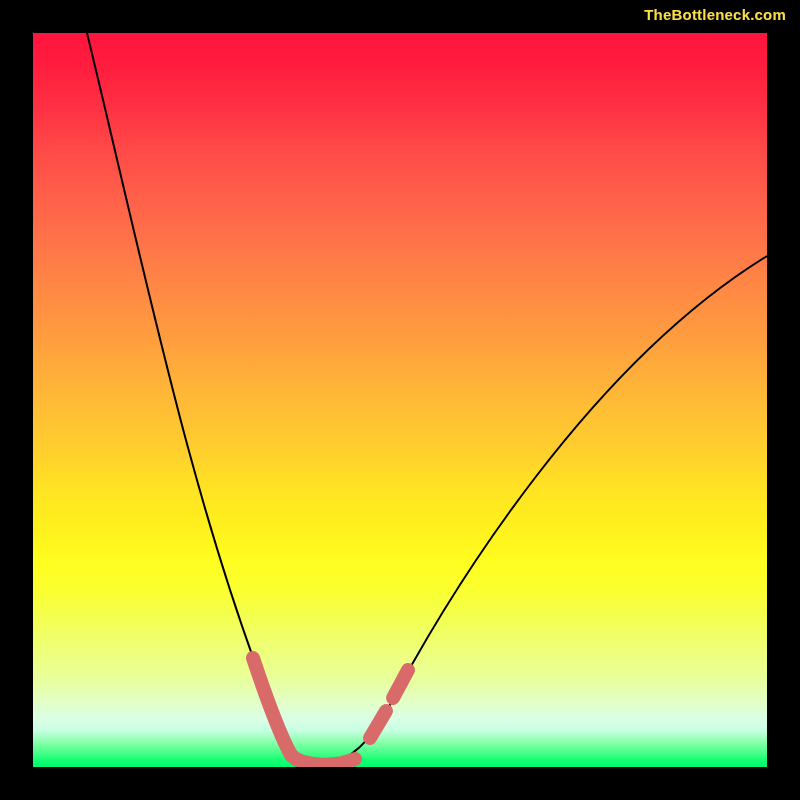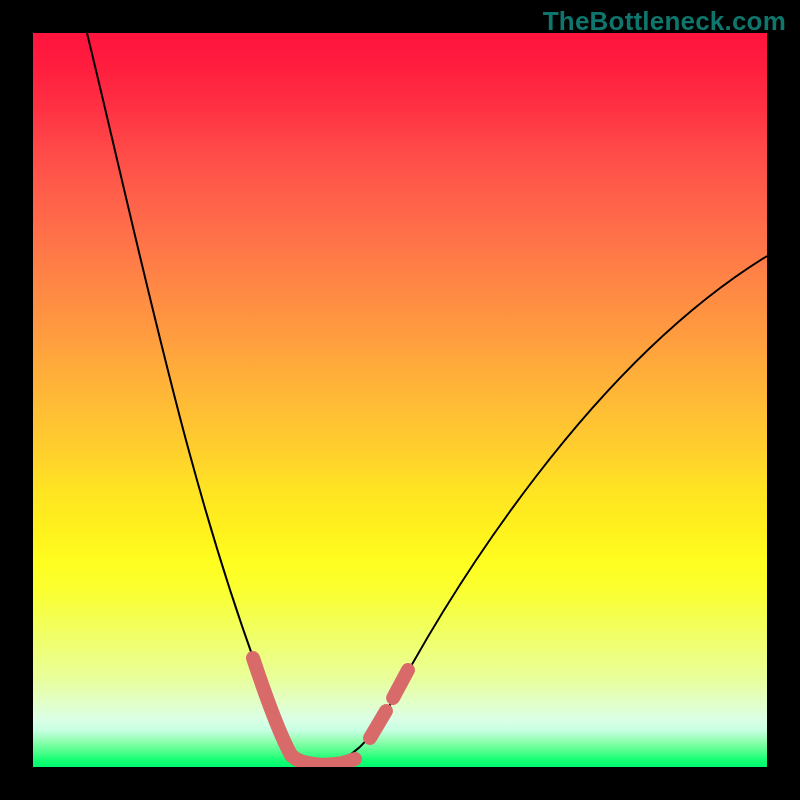--- a/index.html
+++ b/index.html
@@ -59,23 +59,23 @@
       #8effaf 96.5%,
       #4cff8a 98%,
       #16ff74 99%,
       #00fa6e 100%
     );
   }
   .watermark {
     position: absolute;
     right: 14px;
     top: 6px;
-    font-size: 26px;
+    font-size: 15px;
     font-weight: 600;
-    color: #0f766e;
+    color: #fde047;
     letter-spacing: 0.2px;
     user-select: none;
   }
   svg.curves {
     position: absolute;
     left: 0;
     top: 0;
     width: 100%;
     height: 100%;
   }

